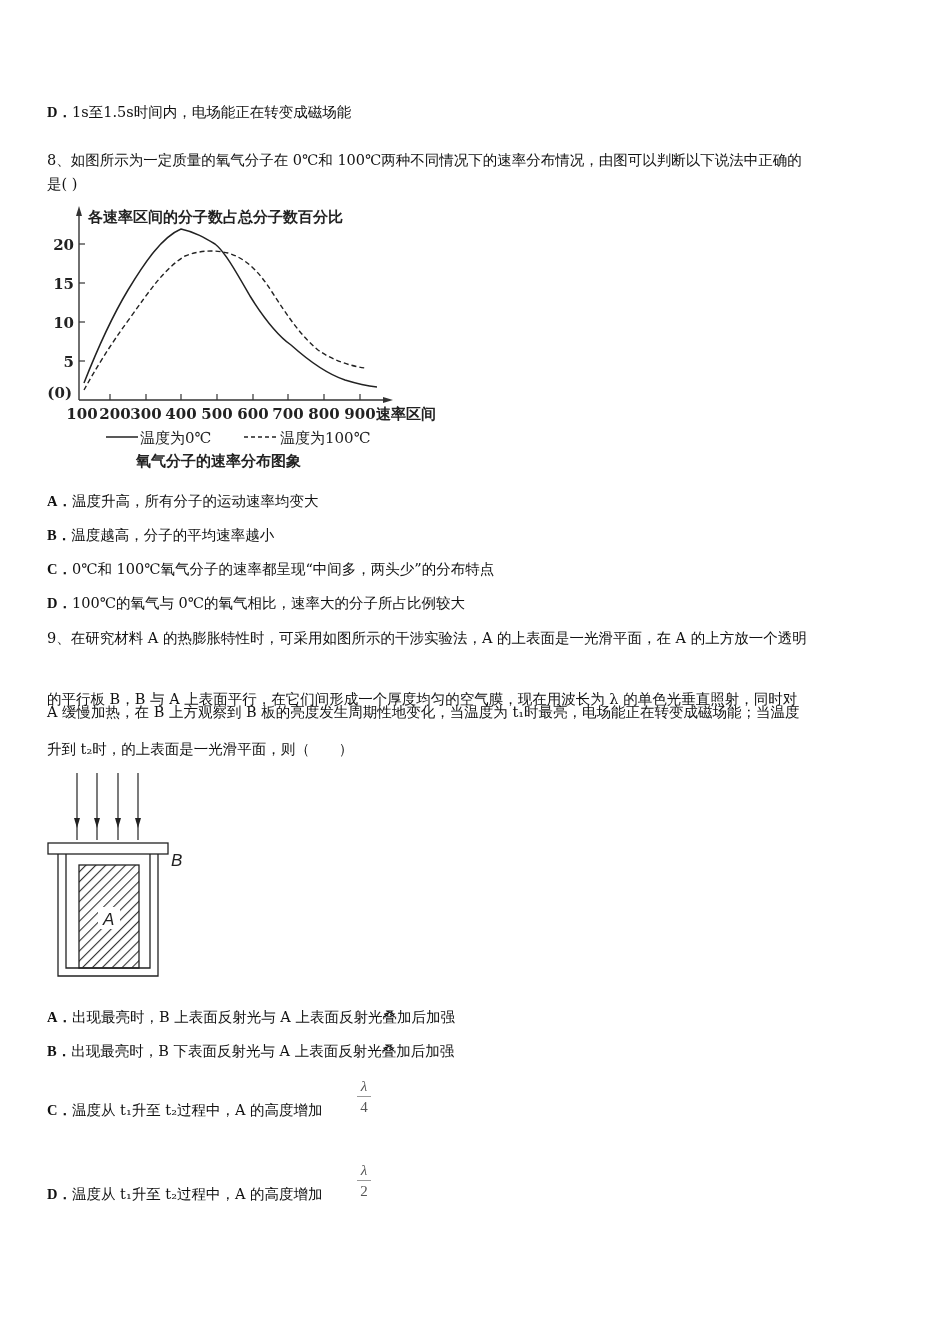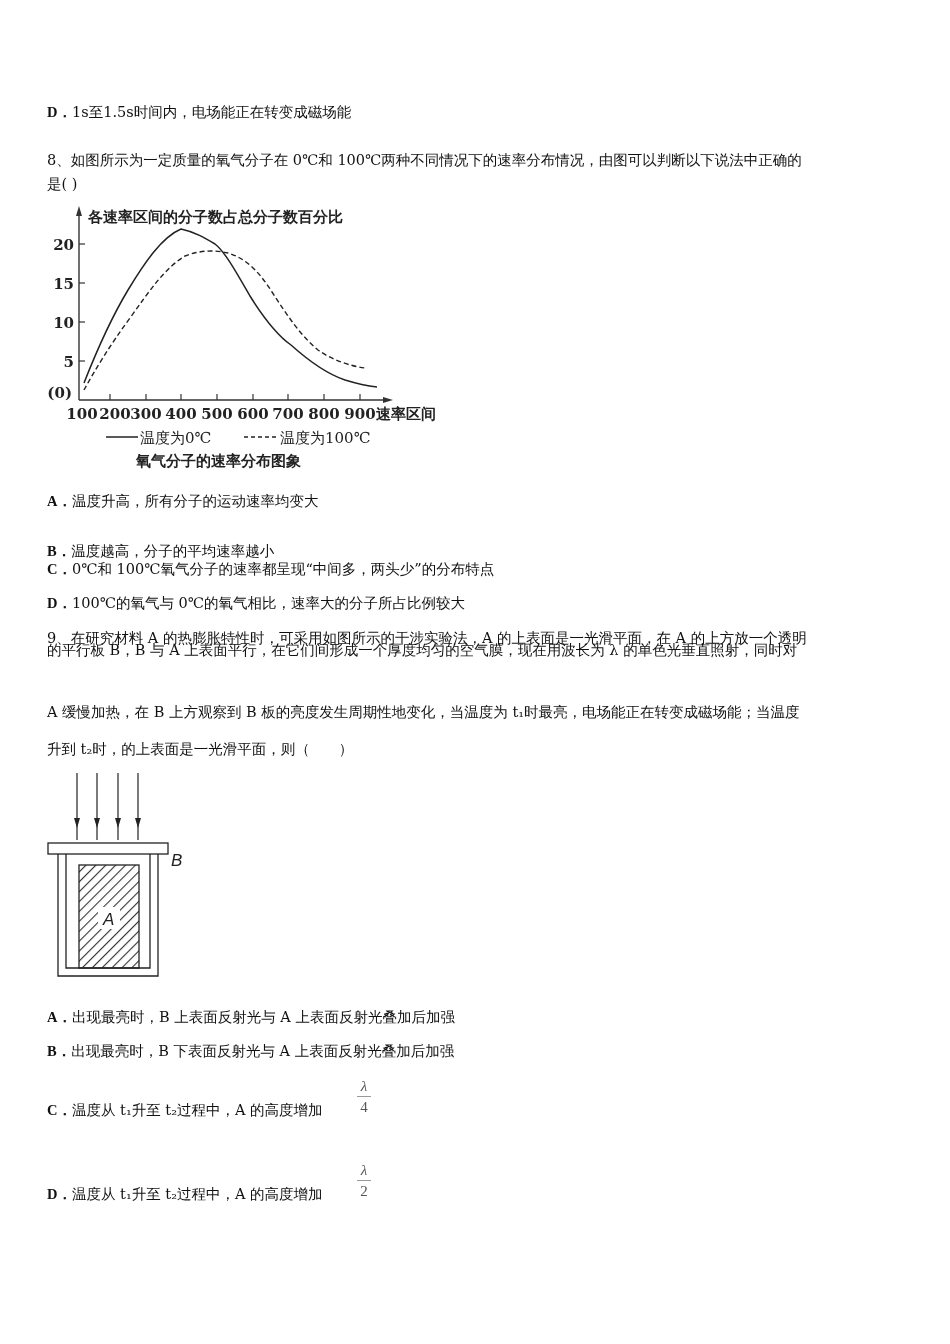--- a/index.html
+++ b/index.html
@@ -74,26 +74,26 @@
   <path d="M84,390 C95,370 110,345 130,318 C150,290 165,268 185,256 C200,250 215,250 228,253 C245,258 258,270 272,292 C287,315 300,335 318,350 C332,360 350,366 365,368" fill="none" stroke="#222" stroke-width="1.4" stroke-dasharray="5,3"></path>
 
   <line x1="106" y1="437" x2="138" y2="437" stroke="#222" stroke-width="1.5"></line>
   <text x="140" y="443" font-size="15" class="ctext">温度为0℃</text>
   <line x1="244" y1="437" x2="278" y2="437" stroke="#222" stroke-width="1.3" stroke-dasharray="4,3"></line>
   <text x="280" y="443" font-size="15" class="ctext">温度为100℃</text>
   <text x="136" y="466" font-size="15" font-weight="bold" class="ctext">氧气分子的速率分布图象</text>
 </svg>
 
 <div class="line" style="top:491px"><span class="b">A．</span><span>温度升高，所有分子的运动速率均变大</span></div>
-<div class="line" style="top:541px"><span class="b">B．</span><span>温度越高，分子的平均速率越小</span></div>
+<div class="line" style="top:525px"><span class="b">B．</span><span>温度越高，分子的平均速率越小</span></div>
 <div class="line" style="top:559px"><span class="b">C．</span><span>0℃和 100℃氧气分子的速率都呈现“中间多，两头少”的分布特点</span></div>
 <div class="line" style="top:593px"><span class="b">D．</span><span>100℃的氧气与 0℃的氧气相比，速率大的分子所占比例较大</span></div>
 
 <div class="line" style="top:628px">9、在研究材料 A 的热膨胀特性时，可采用如图所示的干涉实验法，A 的上表面是一光滑平面，在 A 的上方放一个透明</div>
-<div class="line" style="top:640px">的平行板 B，B 与 A 上表面平行，在它们间形成一个厚度均匀的空气膜，现在用波长为 λ 的单色光垂直照射，同时对</div>
+<div class="line" style="top:689px">的平行板 B，B 与 A 上表面平行，在它们间形成一个厚度均匀的空气膜，现在用波长为 λ 的单色光垂直照射，同时对</div>
 <div class="line" style="top:702px">A 缓慢加热，在 B 上方观察到 B 板的亮度发生周期性地变化，当温度为 t₁时最亮，电场能正在转变成磁场能；当温度</div>
 <div class="line" style="top:739px">升到 t₂时，的上表面是一光滑平面，则（　　）</div>
 
 <svg id="fig9" width="160" height="220" viewBox="40 765 160 220">
   <defs>
     <pattern id="hatch" patternUnits="userSpaceOnUse" width="7" height="7" patternTransform="rotate(45)">
       <line x1="0" y1="0" x2="0" y2="7" stroke="#333" stroke-width="2.2"></line>
     </pattern>
   </defs>
 

